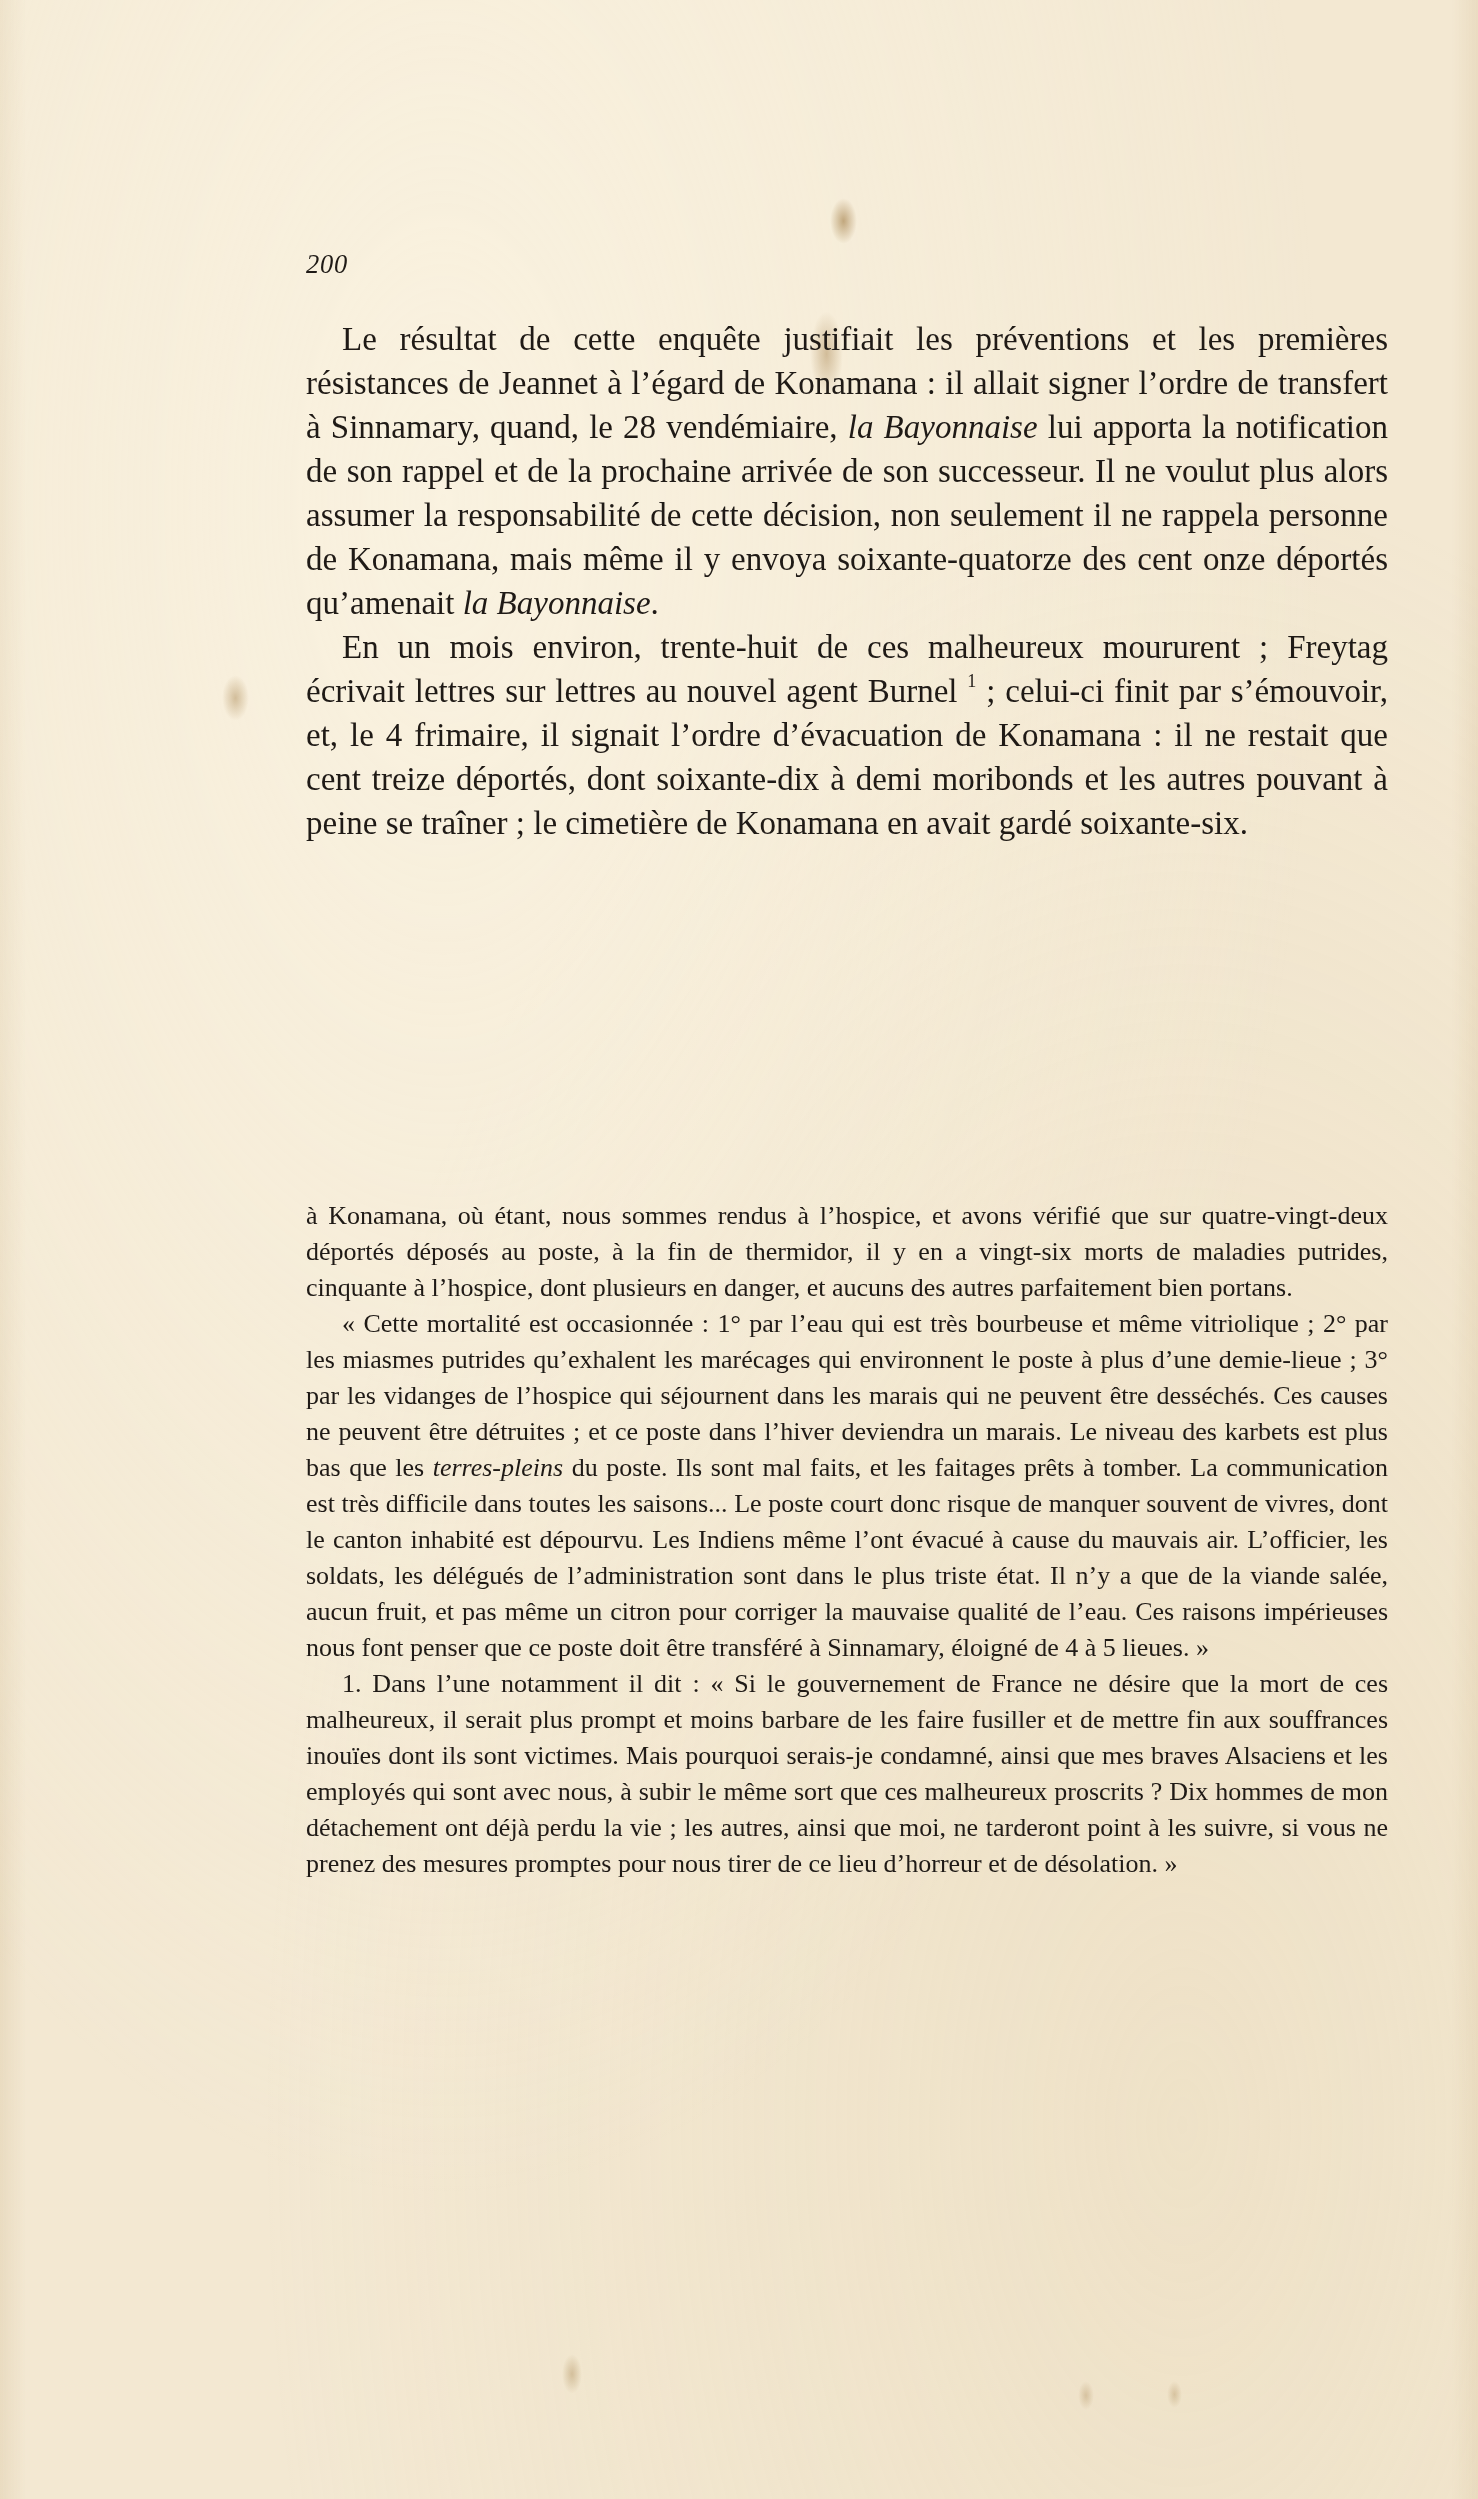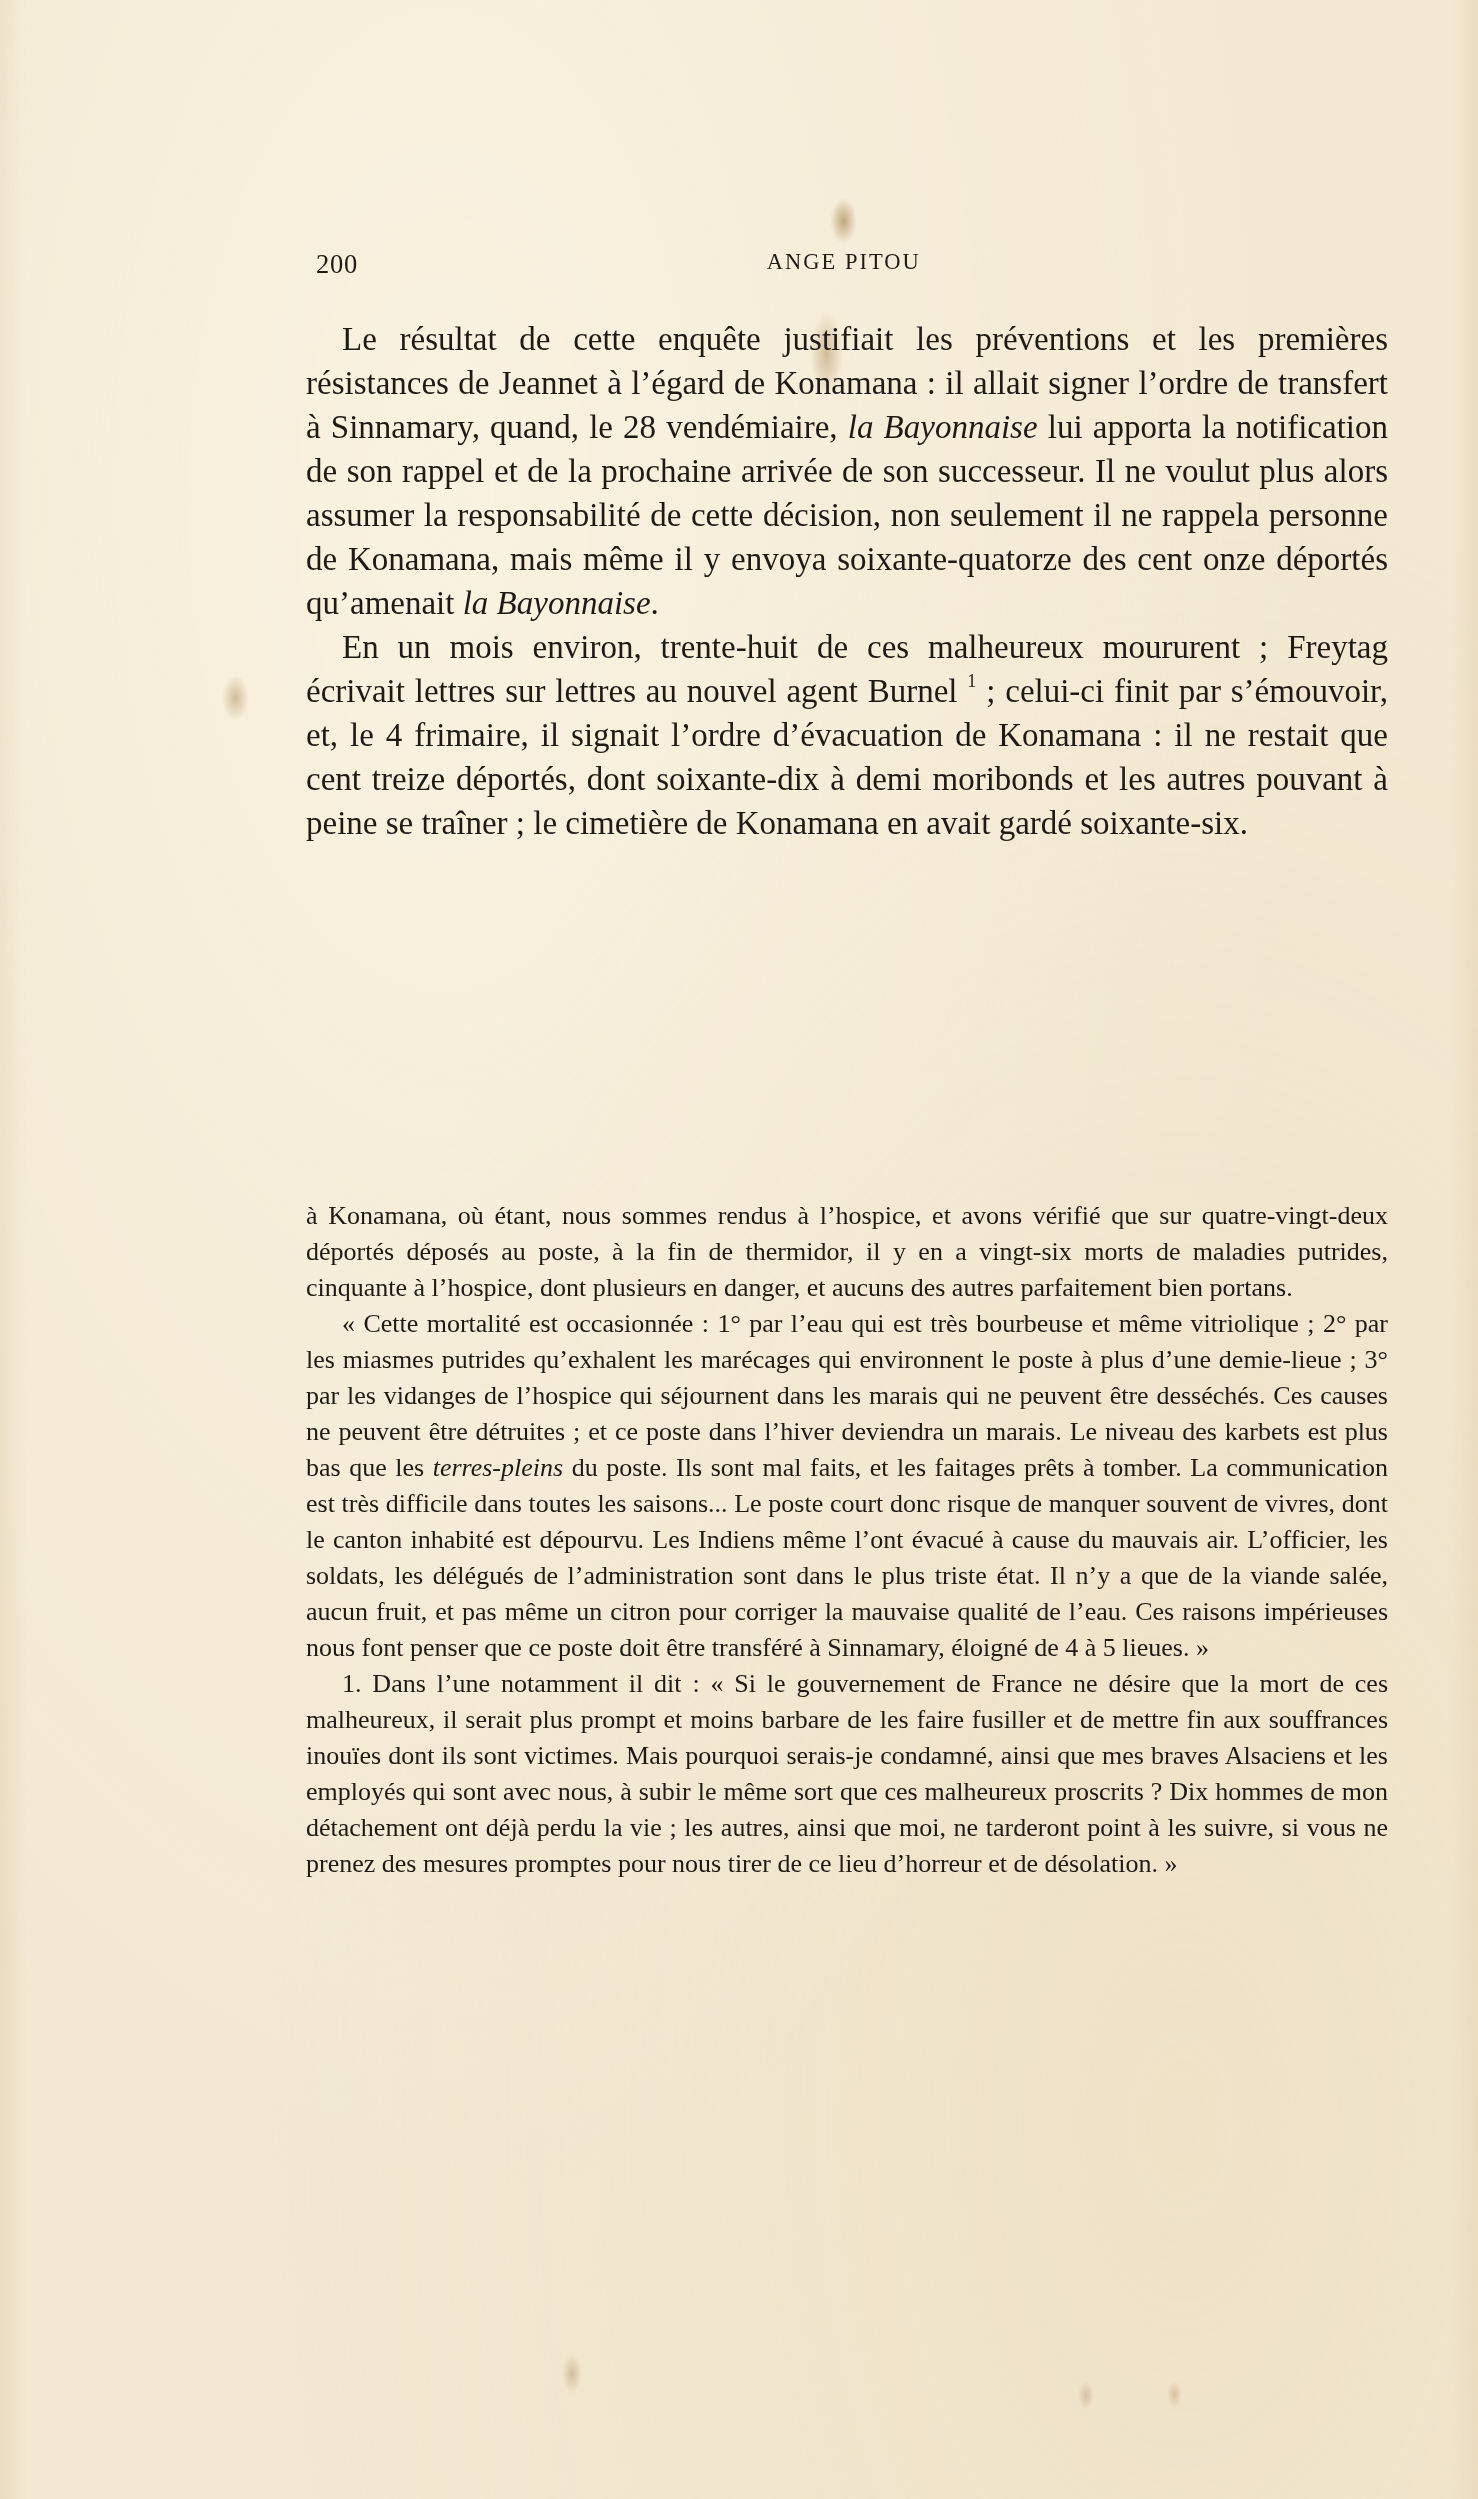--- a/index.html
+++ b/index.html
@@ -16,24 +16,25 @@
     font-family: "Liberation Serif", "DejaVu Serif", serif;
     color: #1f1a16;
   }
   .stain {
     position: absolute;
     border-radius: 50%;
     background: radial-gradient(ellipse, rgba(150,110,50,0.55), rgba(150,110,50,0) 70%);
   }
   .running-head {
     position: absolute;
-    left: 316px;
+    left: 306px;
     top: 249px;
     width: 1082px;
     height: 40px;
+    font-style: italic;
   }
   .page-number {
     position: absolute;
     left: 0;
     top: 0;
     font-size: 26.5px;
     letter-spacing: 0.7px;
   }
   .running-title {
     position: absolute;
@@ -78,21 +79,20 @@
 
 <div class="stain" style="left:830px;top:198px;width:26.5px;height:46px;"></div>
 <div class="stain" style="left:810px;top:311px;width:33px;height:86px;opacity:.7"></div>
 <div class="stain" style="left:222px;top:675px;width:26.5px;height:46px;opacity:.7"></div>
 <div class="stain" style="left:562px;top:2354px;width:20px;height:40px;opacity:.6"></div>
 <div class="stain" style="left:1078px;top:2381px;width:16px;height:29px;opacity:.5"></div>
 <div class="stain" style="left:1167px;top:2381px;width:14.5px;height:26.5px;opacity:.5"></div>
 
 <div class="running-head">
   <span class="page-number">200</span>
-  <span class="running-title">ANGE PITOU</span>
 </div>
 
 <div class="main-text" id="main-text">
     <p><span>Le résultat de cette enquête justifiait les préventions et les premières résistances de Jeannet à l’égard de Konamana : il allait signer l’ordre de transfert à Sinnamary, quand, le 28 vendémiaire, </span><em>la Bayonnaise</em><span> lui apporta la notification de son rappel et de la prochaine arrivée de son successeur. Il ne voulut plus alors assumer la responsabilité de cette décision, non seulement il ne rappela personne de Konamana, mais même il y envoya soixante-quatorze des cent onze déportés qu’amenait </span><em>la Bayonnaise</em><span>.</span></p>
     <p><span>En un mois environ, trente-huit de ces malheureux moururent ; Freytag écrivait lettres sur lettres au nouvel agent Burnel </span><span class="sup">1</span><span> ; celui-ci finit par s’émouvoir, et, le 4 frimaire, il signait l’ordre d’évacuation de Konamana : il ne restait que cent treize déportés, dont soixante-dix à demi moribonds et les autres pouvant à peine se traîner ; le cimetière de Konamana en avait gardé soixante-six.</span></p>
   </div>
 
 <div class="footnotes" id="footnotes">
     <p class="cont"><span>à Konamana, où étant, nous sommes rendus à l’hospice, et avons vérifié que sur quatre-vingt-deux déportés déposés au poste, à la fin de thermidor, il y en a vingt-six morts de maladies putrides, cinquante à l’hospice, dont plusieurs en danger, et aucuns des autres parfaitement bien portans.</span></p>
     <p><span>« Cette mortalité est occasionnée : 1° par l’eau qui est très bourbeuse et même vitriolique ; 2° par les miasmes putrides qu’exhalent les marécages qui environnent le poste à plus d’une demie-lieue ; 3° par les vidanges de l’hospice qui séjournent dans les marais qui ne peuvent être desséchés. Ces causes ne peuvent être détruites ; et ce poste dans l’hiver deviendra un marais. Le niveau des karbets est plus bas que les </span><em>terres-pleins</em><span> du poste. Ils sont mal faits, et les faitages prêts à tomber. La communication est très difficile dans toutes les saisons... Le poste court donc risque de manquer souvent de vivres, dont le canton inhabité est dépourvu. Les Indiens même l’ont évacué à cause du mauvais air. L’officier, les soldats, les délégués de l’administration sont dans le plus triste état. Il n’y a que de la viande salée, aucun fruit, et pas même un citron pour corriger la mauvaise qualité de l’eau. Ces raisons impérieuses nous font penser que ce poste doit être transféré à Sinnamary, éloigné de 4 à 5 lieues. »</span></p>

